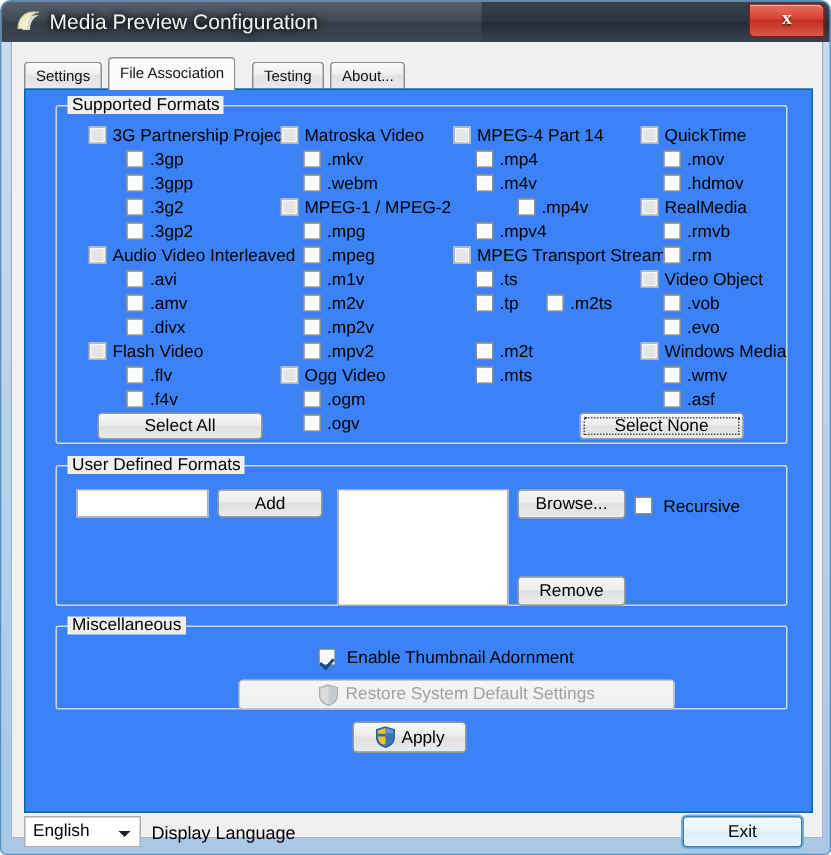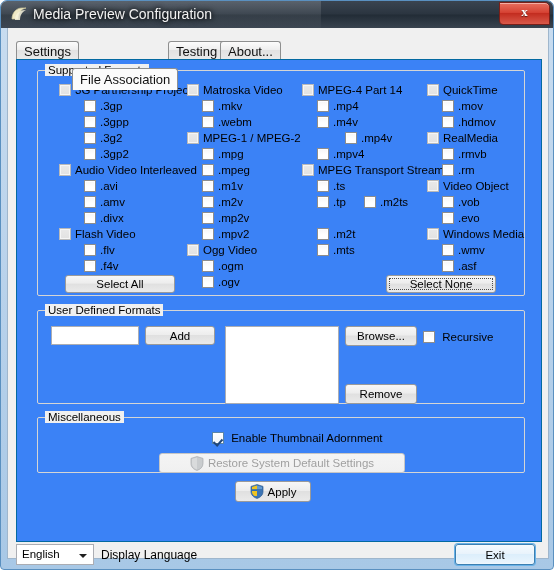--- a/index.html
+++ b/index.html
@@ -64,21 +64,21 @@
 
   
   #tabstrip{position:absolute;left:8px;top:10px;height:21px;}
   .tab{
     position:absolute;top:3px;height:18px;
     box-sizing:border-box;
     border:1px solid #8e8f8f;border-bottom:none;
     border-radius:3px 3px 0 0;
     background:linear-gradient(to bottom,#fcfcfc 0%,#eeeeee 45%,#e2e2e2 50%,#e9e9e9 100%);
     padding:2px 7px 0 7px;
-    font-size:13px;line-height:15px;
+    font-size:10px;line-height:15px;
     white-space:nowrap;cursor:pointer;color:#111;
   }
   .tab.active{
     top:0;height:22px;
     background:#fbfbfb;
     border-color:#8e8f8f;
     z-index:5;
     padding-top:3px;
   }
   #tab-panel{
@@ -204,21 +204,21 @@
 
     <div id="close-btn">
       <div class="x">x</div>
     </div>
   </div>
 
   <div id="client">
 
     <div id="tabstrip">
       <div class="tab" style="left:0;">Settings</div>
-      <div class="tab active" style="left:56px;margin-top:30px;">File Association</div>
+      <div class="tab active" style="left:56px;">File Association</div>
       <div class="tab" style="left:152px;">Testing</div>
       <div class="tab" style="left:204px;">About...</div>
     </div>
 
     <div id="tab-panel">
 
       <div class="group" style="left:20px;top:4px;width:488px;height:232px;">
         <div class="gbox"></div>
         <div class="glabel">Supported Formats</div>
 
@@ -327,21 +327,21 @@
 
       <div class="group" style="left:20px;top:351px;width:488px;height:62px;">
         <div class="gbox"></div>
         <div class="glabel">Miscellaneous</div>
 
         <div class="cb leaf checked" style="left:175px;top:21px;">
           <span class="box"></span>
           <span class="lbl">Enable Thumbnail Adornment</span>
         </div>
 
-        <div class="btn disabled" style="left:122px;top:42px;width:246px;height:20px;">
+        <div class="btn disabled" style="left:122px;top:42px;width:291px;height:20px;">
           <svg class="shield" viewBox="0 0 14 15">
             <path d="M7 0.6 L13 2.4 V7.4 C13 11 10.4 13.4 7 14.4 C3.6 13.4 1 11 1 7.4 V2.4 Z" fill="#c9ccce" stroke="#a8abad" stroke-width="0.7"></path>
             <path d="M7 1.5 L7 13.5 C4.2 12.6 2 10.5 2 7.3 V3.1 Z" fill="#d9dbdc"></path>
           </svg>
           <span>Restore System Default Settings</span>
         </div>
       </div>
 
       <div class="btn" style="left:218px;top:421px;width:76px;height:21px;">
         <svg class="shield" viewBox="0 0 14 15">

